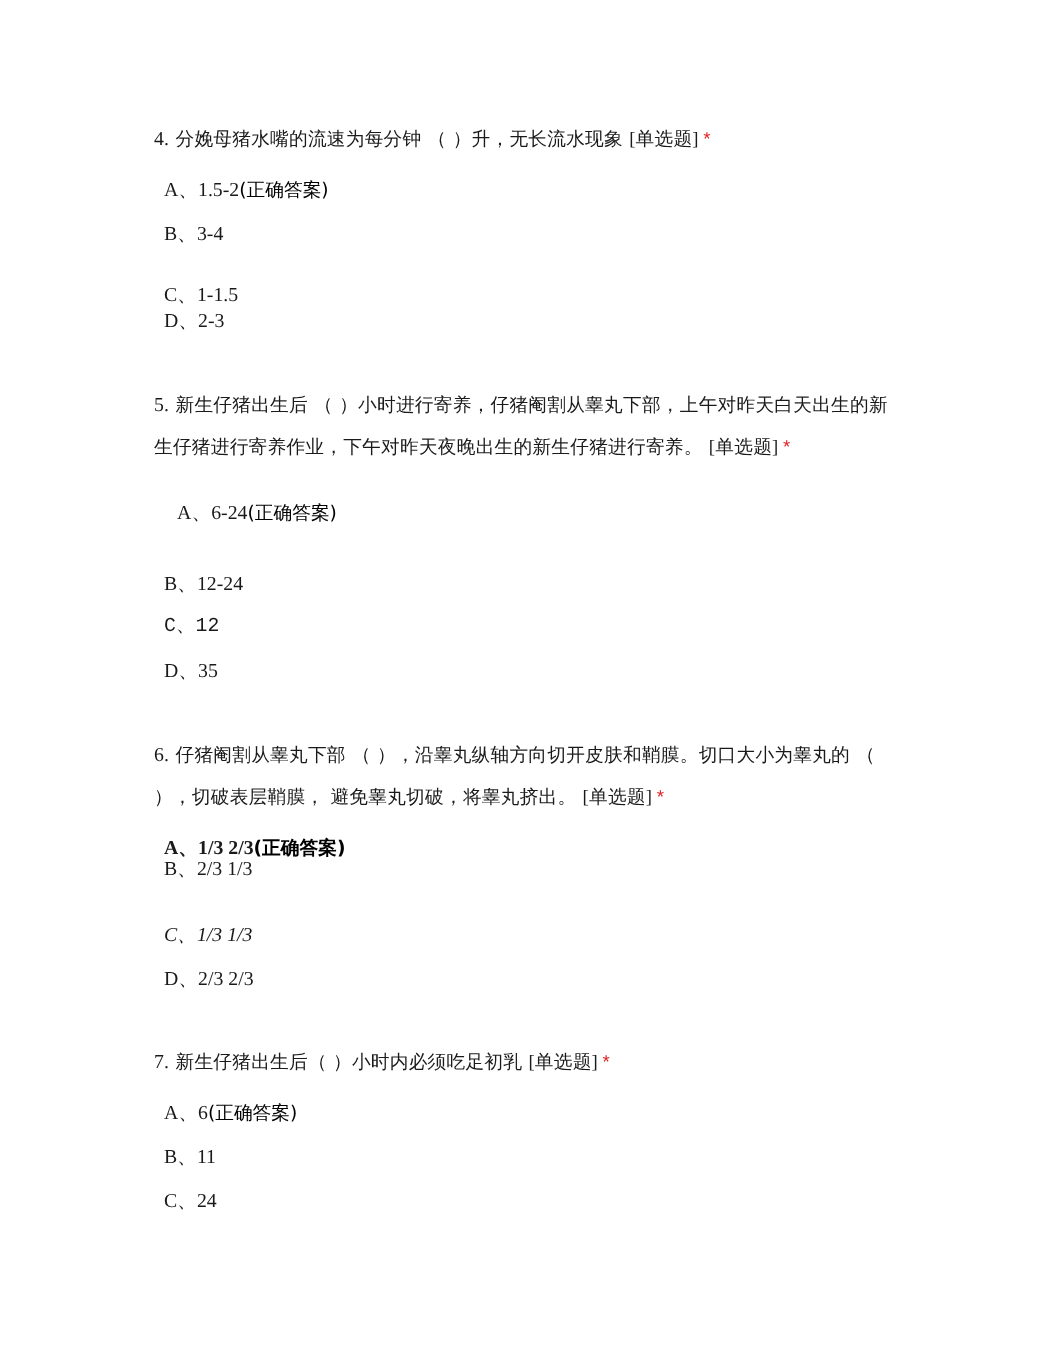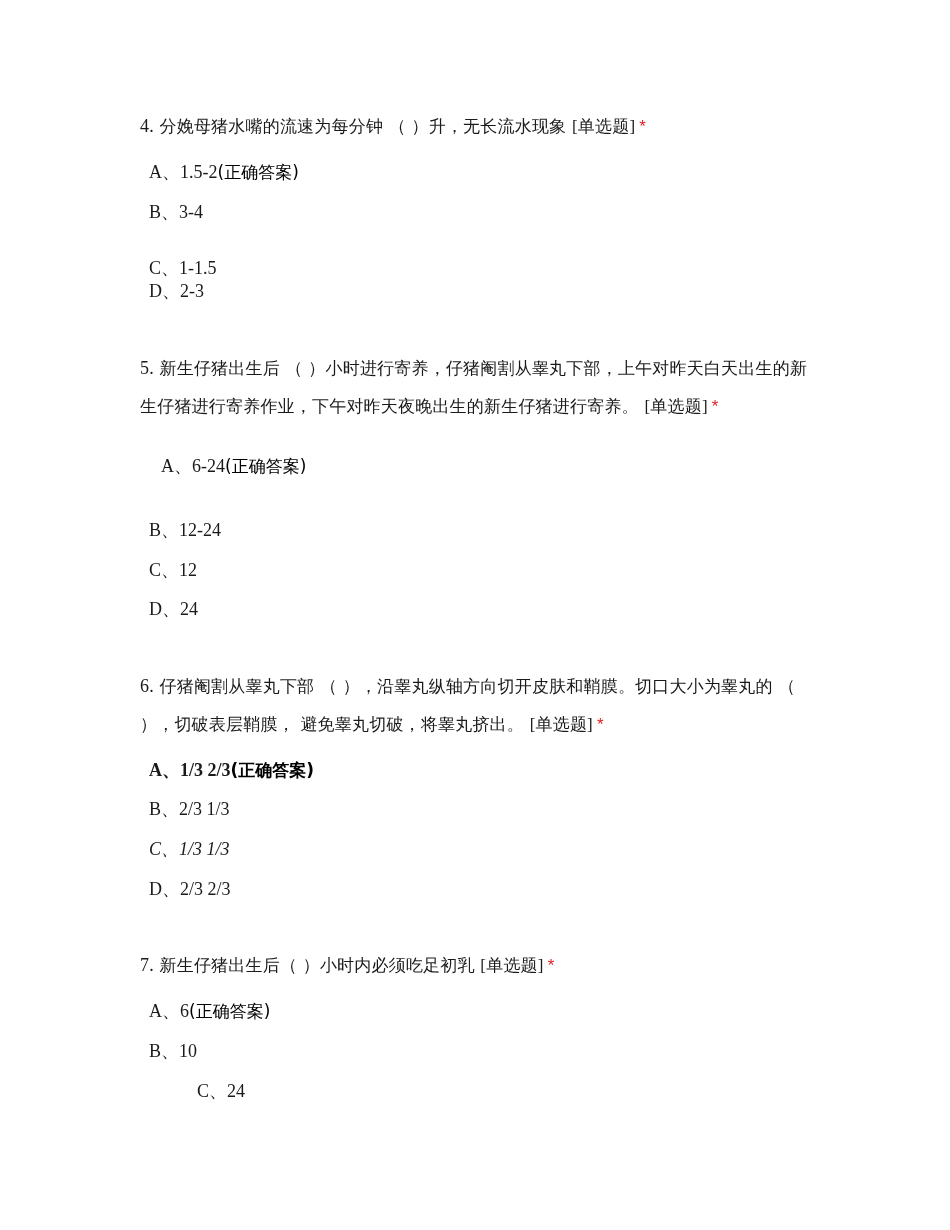--- a/index.html
+++ b/index.html
@@ -33,39 +33,39 @@
 
   <div class="question" style="top:349px;">
     <p class="qtitle">
       <span class="num">5.</span>
       <span>新生仔猪出生后 （ ）小时进行寄养，仔猪阉割从睾丸下部，上午对昨天白天出生的新 生仔猪进行寄养作业，下午对昨天夜晚出生的新生仔猪进行寄养。</span>
       <span class="tag">[单选题]</span><span class="req">*</span>
     </p>
   </div>
   <div class="option" style="top:454px;margin-left:12px;"><span>A、6-24</span><span class="correct">(正确答案)</span></div>
   <div class="option" style="top:518px;"><span>B、12-24</span></div>
-  <div class="option" style="top:558px;"><span>C、12</span></div>
-  <div class="option" style="top:597px;"><span>D、24</span></div>
+  <div class="option" style="top:558px;font-family:Liberation Mono, monospace;"><span>C、12</span></div>
+  <div class="option" style="top:597px;"><span>D、35</span></div>
 
   <div class="question" style="top:667px;">
     <p class="qtitle">
       <span class="num">6.</span>
       <span>仔猪阉割从睾丸下部 （ ），沿睾丸纵轴方向切开皮肤和鞘膜。切口大小为睾丸的 （ ），切破表层鞘膜， 避免睾丸切破，将睾丸挤出。</span>
       <span class="tag">[单选题]</span><span class="req">*</span>
     </p>
   </div>
   <div class="option" style="top:758px;font-weight:bold;"><span>A、1/3 2/3</span><span class="correct">(正确答案)</span></div>
-  <div class="option" style="top:797px;"><span>B、2/3 1/3</span></div>
+  <div class="option" style="top:777px;"><span>B、2/3 1/3</span></div>
   <div class="option" style="top:837px;font-style:italic;"><span>C、1/3 1/3</span></div>
   <div class="option" style="top:877px;"><span>D、2/3 2/3</span></div>
 
   <div class="question" style="top:946px;">
     <p class="qtitle">
       <span class="num">7.</span>
       <span>新生仔猪出生后（ ）小时内必须吃足初乳</span>
       <span class="tag">[单选题]</span><span class="req">*</span>
     </p>
   </div>
   <div class="option" style="top:999px;"><span>A、6</span><span class="correct">(正确答案)</span></div>
-  <div class="option" style="top:1039px;"><span>B、10</span></div>
-  <div class="option" style="top:1079px;margin-left:48px;"><span>C、24</span></div>
+  <div class="option" style="top:1039px;"><span>B、11</span></div>
+  <div class="option" style="top:1079px;"><span>C、24</span></div>
 
 </div>
 
 </body></html>

